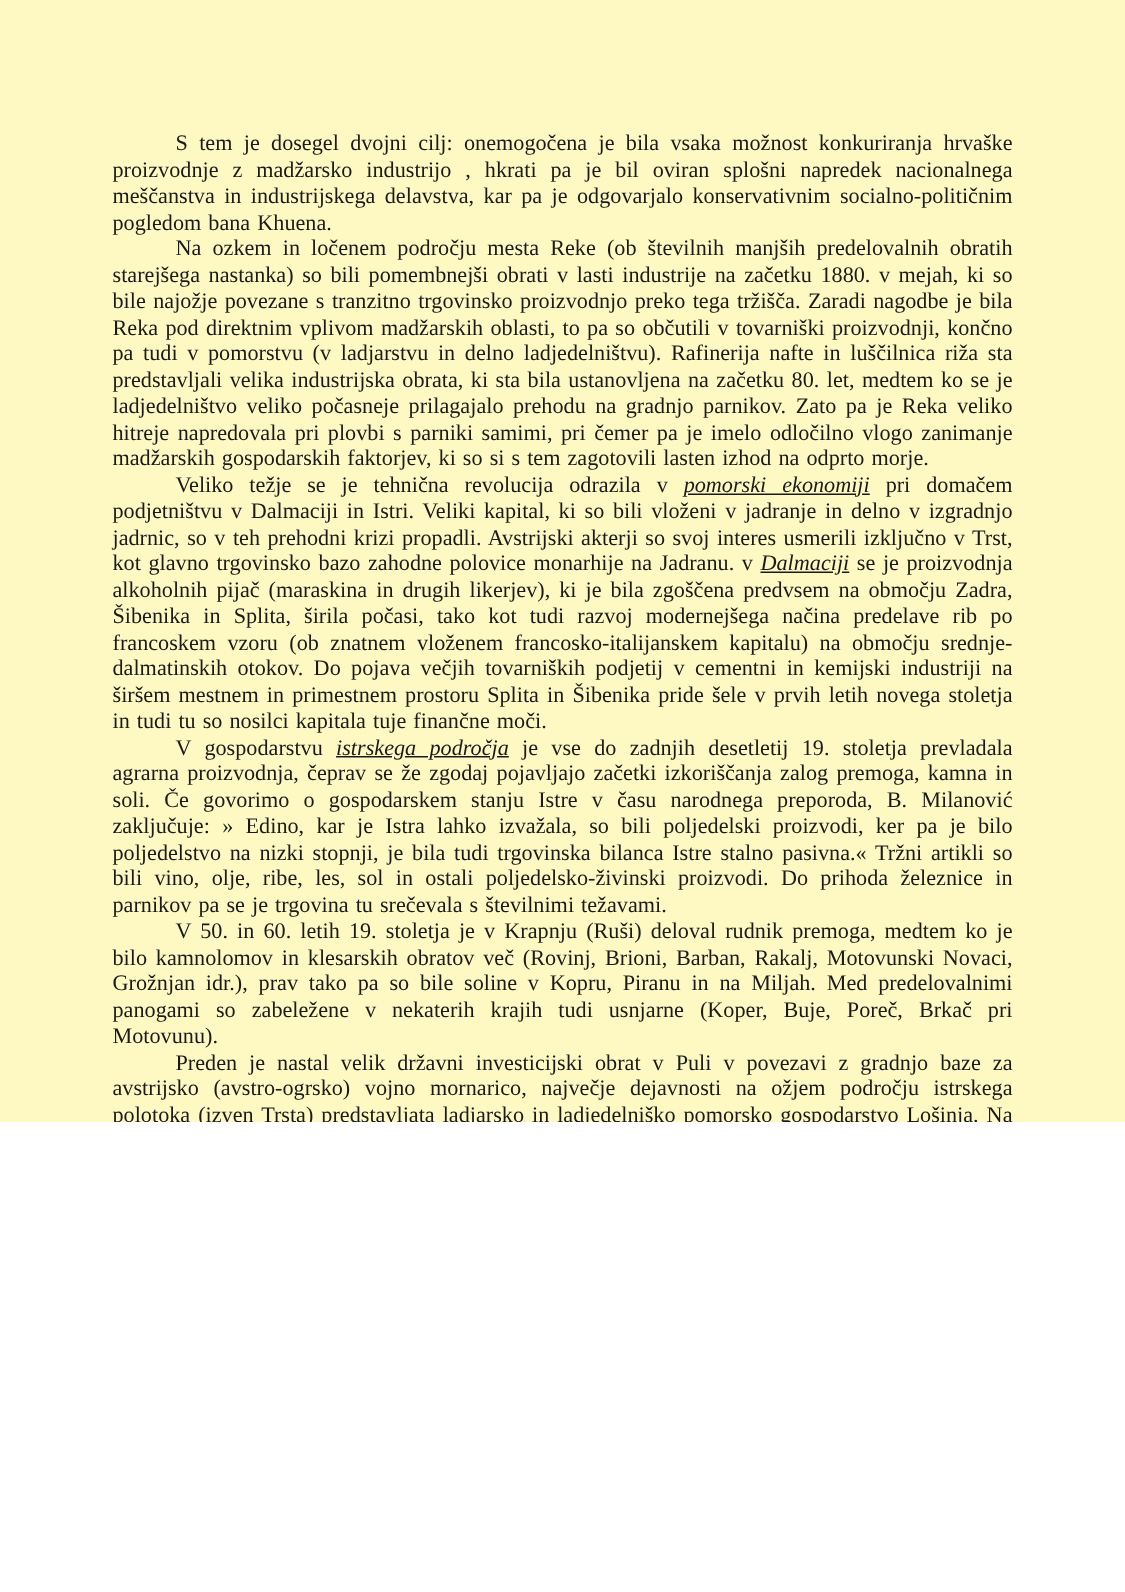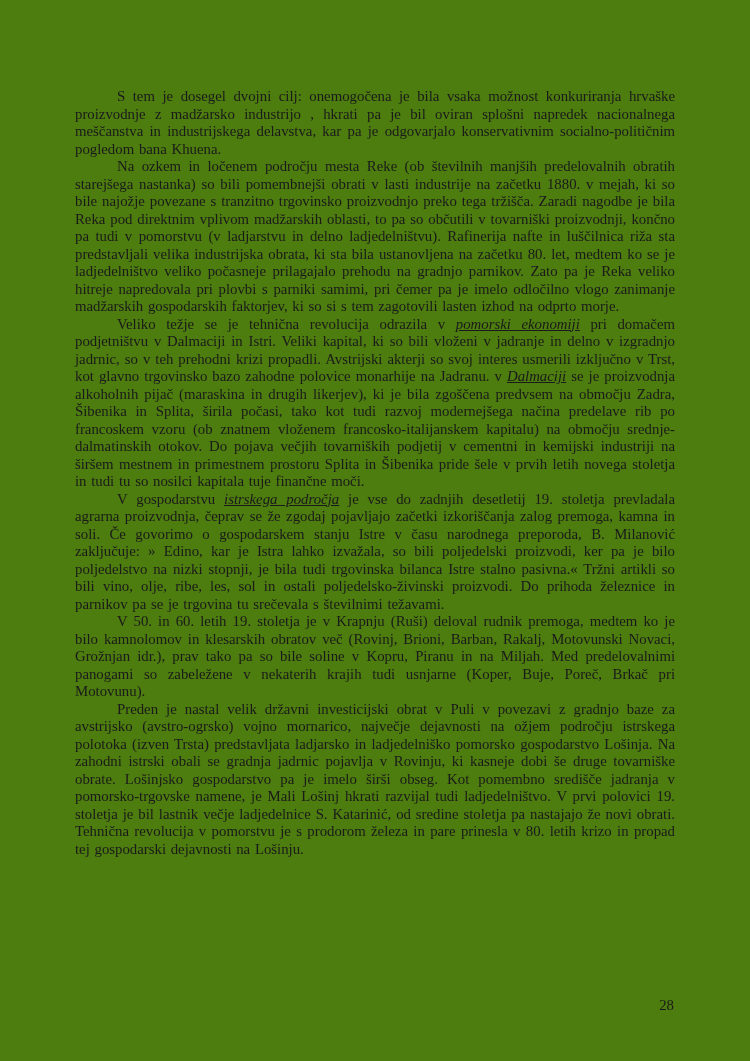--- a/index.html
+++ b/index.html
@@ -3,22 +3,22 @@
   <meta charset="utf-8">
   <style>
     html, body {
       margin: 0;
       padding: 0;
       background: #ffffff;
     }
     .page {
       position: relative;
       width: 750px;
-      height: 1061px;
-      background: #4d7c0f;
+      height: 748px;
+      background: #fef9c3;
       overflow: hidden;
       font-family: "Liberation Serif", "DejaVu Serif", serif;
       color: #1a1a1a;
     }
     .text-block {
       position: absolute;
       left: 75px;
       top: 88px;
       width: 600px;
       font-size: 14.8px;

